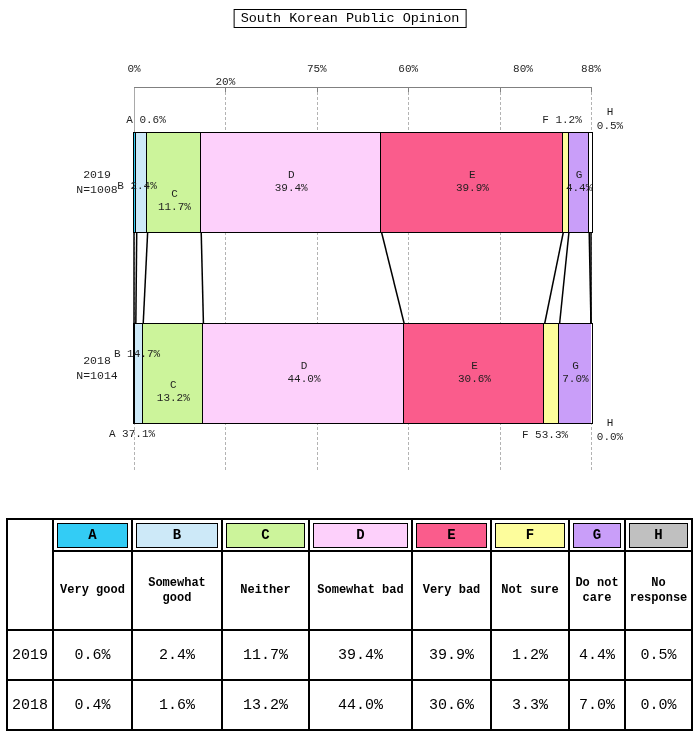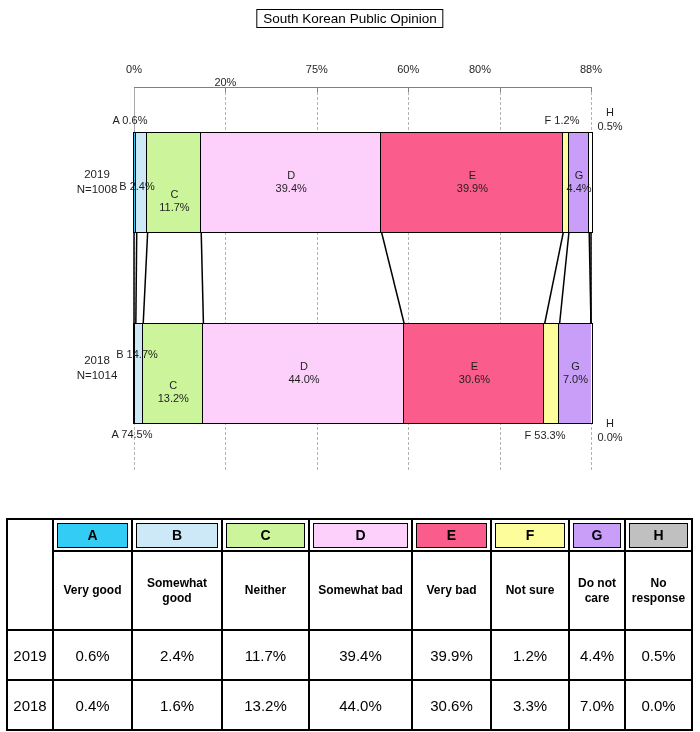--- a/index.html
+++ b/index.html
@@ -1,17 +1,17 @@
 <!DOCTYPE html>
 <html><head>
 <meta charset="utf-8">
 <style>
   html,body{margin:0;padding:0;background:#fff;}
   .page{position:relative;width:700px;height:732px;background:#fff;
-        font-family:Liberation Sans, sans-serif;color:#1f1f1f;overflow:hidden;}
+        font-family:Liberation Mono, monospace;color:#1f1f1f;overflow:hidden;}
   .title-box{position:absolute;top:9px;left:50%;transform:translateX(-50%);
              border:1px solid #000;padding:1px 6px;font-size:13.5px;color:#000;
              background:#fff;white-space:nowrap;}
   .axis-line{position:absolute;height:0;border-top:1px solid #808080;}
   .tick{position:absolute;width:0;border-left:1px solid #808080;}
   .tick-label{position:absolute;font-size:11px;color:#262626;text-align:center;}
   .gridline{position:absolute;width:0;border-left:1px dashed #b3b3b3;}
   .gridline-solid{position:absolute;width:0;border-left:1px solid #a9a9a9;}
   .bar{position:absolute;border:1.5px solid #000;box-sizing:border-box;background:#fff;}
   .seg{position:absolute;top:0;box-sizing:border-box;height:100%;}
@@ -43,21 +43,21 @@
       <div class="gridline" style="left: 134px; top: 92px; height: 378px;"></div>
       <div class="tick-label" style="left: 203.4px; top: 76px; width: 44px;">20%</div>
       <div class="tick" style="left: 225.4px; top: 87px; height: 5px;"></div>
       <div class="gridline" style="left: 225.4px; top: 92px; height: 378px;"></div>
       <div class="tick-label" style="left: 294.8px; top: 63px; width: 44px;">75%</div>
       <div class="tick" style="left: 316.8px; top: 87px; height: 5px;"></div>
       <div class="gridline" style="left: 316.8px; top: 92px; height: 378px;"></div>
       <div class="tick-label" style="left: 386.2px; top: 63px; width: 44px;">60%</div>
       <div class="tick" style="left: 408.2px; top: 87px; height: 5px;"></div>
       <div class="gridline" style="left: 408.2px; top: 92px; height: 378px;"></div>
-      <div class="tick-label" style="left: 458px; top: 63px; width: 44px;">80%</div>
+      <div class="tick-label" style="left: 501px; top: 63px; width: 44px;">80%</div>
       <div class="tick" style="left: 499.6px; top: 87px; height: 5px;"></div>
       <div class="gridline" style="left: 499.6px; top: 92px; height: 378px;"></div>
       <div class="tick-label" style="left: 569px; top: 63px; width: 44px;">88%</div>
       <div class="tick" style="left: 591px; top: 87px; height: 5px;"></div>
       <div class="gridline" style="left: 591px; top: 92px; height: 378px;"></div>
       <div class="gridline-solid" style="left: 134px; top: 88px; height: 45px;"></div>
       <svg class="connectors" width="700" height="505">
         <line x1="134" y1="231" x2="134" y2="325" stroke="#000" stroke-width="1.5"></line>
         <line x1="136.742" y1="231" x2="135.828" y2="325" stroke="#000" stroke-width="1.5"></line>
         <line x1="147.71" y1="231" x2="143.14" y2="325" stroke="#000" stroke-width="1.5"></line>
@@ -96,27 +96,27 @@
         <div class="seg" style="left: 425.467px; width: 31.99px; background: rgb(201, 158, 249);"></div>
       </div>
       <div class="chart-label" style="left: 138.302px; top: 378.5px; width: 70px;">C
 13.2%</div>
       <div class="chart-label" style="left: 269.004px; top: 359.5px; width: 70px;">D
 44.0%</div>
       <div class="chart-label" style="left: 439.465px; top: 359.5px; width: 70px;">E
 30.6%</div>
       <div class="chart-label" style="left: 540.462px; top: 359.5px; width: 70px;">G
 7.0%</div>
-      <div class="chart-label" style="left: 92px; top: 114px; width: 76px;">A 0.6%</div>
+      <div class="chart-label" style="left: 108px; top: 114px; width: 76px;">A 0.6%</div>
       <div class="chart-label" style="left: 99px; top: 156px; width: 76px; margin-top: 24px;">B 2.4%</div>
       <div class="chart-label" style="left: 524px; top: 114px; width: 76px;">F 1.2%</div>
       <div class="chart-label" style="left: 572px; top: 106px; width: 76px;">H
 0.5%</div>
       <div class="chart-label" style="left: 99px; top: 348px; width: 76px;">B 14.7%</div>
-      <div class="chart-label" style="left: 94px; top: 428px; width: 76px;">A 74.5%</div>
+      <div class="chart-label" style="left: 94px; top: 428px; width: 76px;">A 37.1%</div>
       <div class="chart-label" style="left: 507px; top: 429px; width: 76px;">F 53.3%</div>
       <div class="chart-label" style="left: 572px; top: 417px; width: 76px;">H
 0.0%</div>
       <div class="year-label" style="left: 57px; top: 167px; width: 80px;">2019
 N=1008</div>
       <div class="year-label" style="left: 57px; top: 353px; width: 80px;">2018
 N=1014</div>
     </div>
   <table class="datatable" id="data-table">
     <colgroup id="cols">

